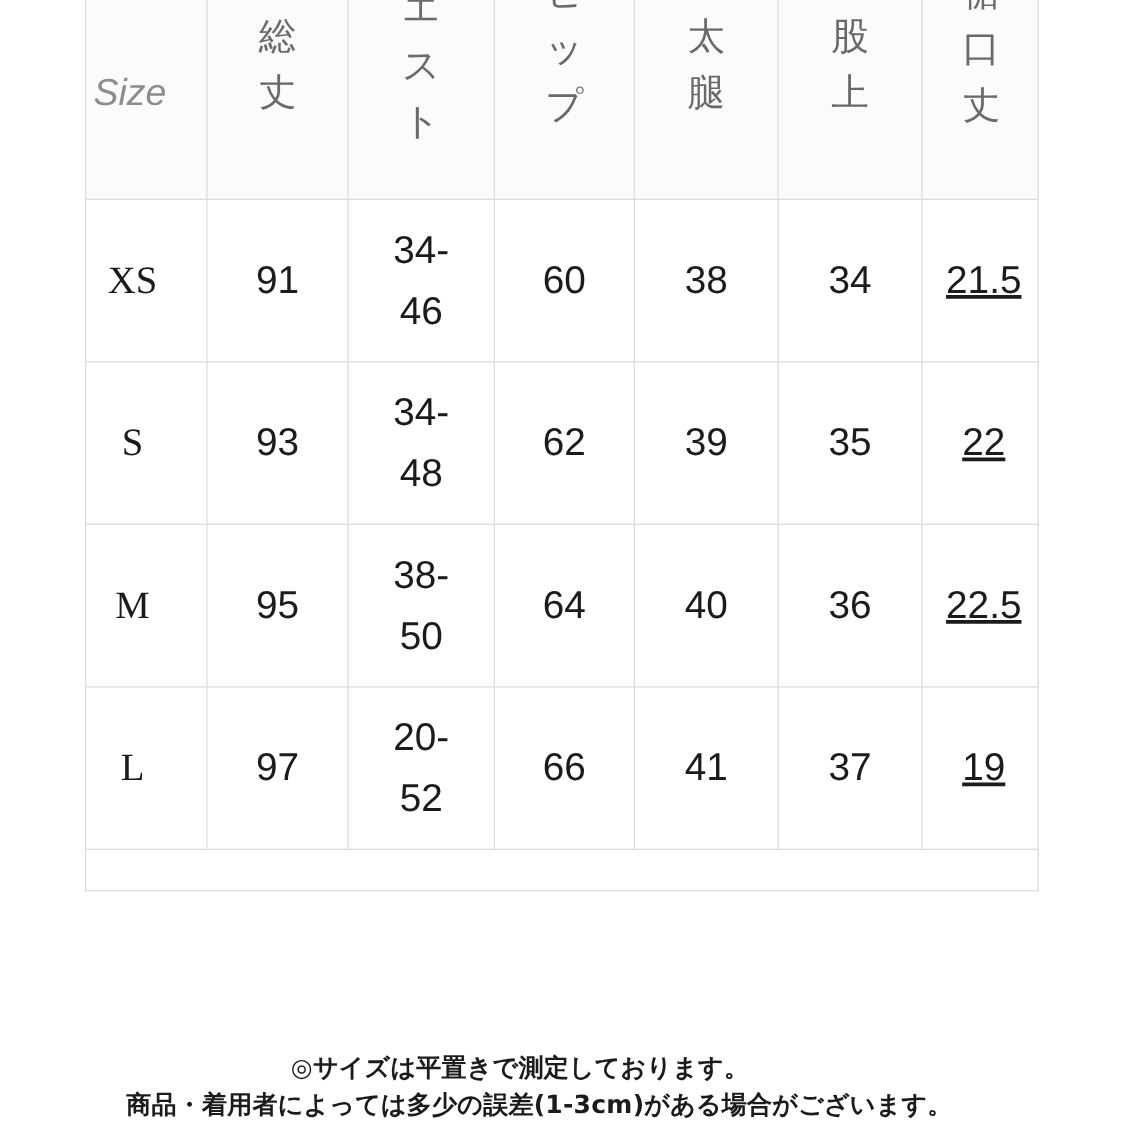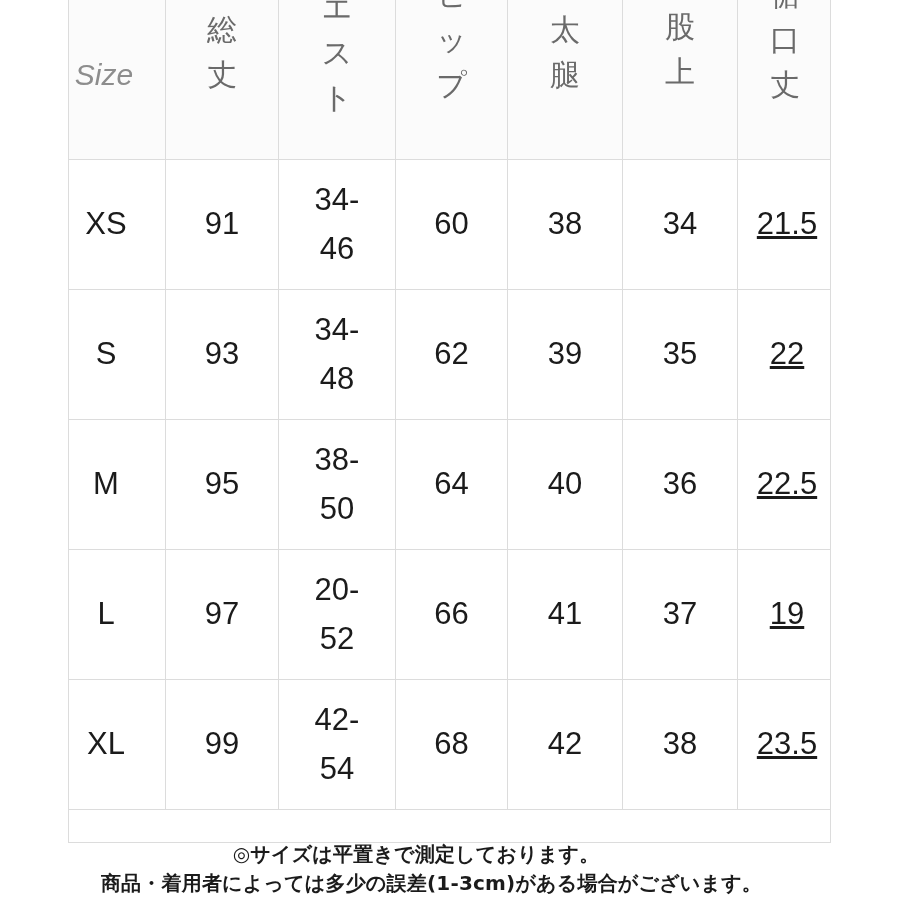--- a/index.html
+++ b/index.html
@@ -78,38 +78,39 @@
     margin-left: -26px;
     white-space: nowrap;
     font-style: italic;
   }
 
   
   th.col-soutake  .vtext { margin-top: -44px; }
   th.col-waist    .vtext { margin-top: -44px; }
   th.col-hip      .vtext { margin-top: -70px; }
   th.col-momo     .vtext { margin-top: -44px; text-align: center; }
-  th.col-matagami .vtext { margin-top: -44px; font-family: Liberation Mono, monospace; }
+  th.col-matagami .vtext { margin-top: -44px; }
   th.col-suso     .vtext { margin-top: -70px; }
 
   
   tr.data-row td {
     height: 129px;
     font-size: 31px;
     color: #1b1b1b;
     line-height: 1.55;
   }
 
   td.size-cell {
     font-size: 31px;
   }
   td.size-cell .sz {
     display: block;
     margin-left: -22px;
     white-space: nowrap;
+    font-family: Liberation Serif, serif;
   }
 
   td .range {
     display: block;
     width: 62px;
     margin: 16px auto;
     word-break: break-all;
     text-align: center;
   }
 
@@ -240,35 +241,20 @@
           <td>
             <span class="range">20-52</span>
           </td>
           <td><span>66</span></td>
           <td><span>41</span></td>
           <td><span>37</span></td>
           <td class="last-cell">
             <span class="val">19</span>
           </td>
         </tr>
-        <tr class="data-row">
-          <td class="size-cell">
-            <span class="sz">XL</span>
-          </td>
-          <td><span>99</span></td>
-          <td>
-            <span class="range">42-54</span>
-          </td>
-          <td><span>68</span></td>
-          <td><span>42</span></td>
-          <td><span>38</span></td>
-          <td class="last-cell">
-            <span class="val">23.5</span>
-          </td>
-        </tr>
         <tr class="spacer-row">
           <td colspan="7"></td>
         </tr>
       </tbody>
   </table>
 </div>
 
 <div id="notes">
   <span class="note-line line1">◎サイズは平置きで測定しております。</span>
   <span class="note-line line2">商品・着用者によっては多少の誤差(1-3cm)がある場合がございます。</span>

